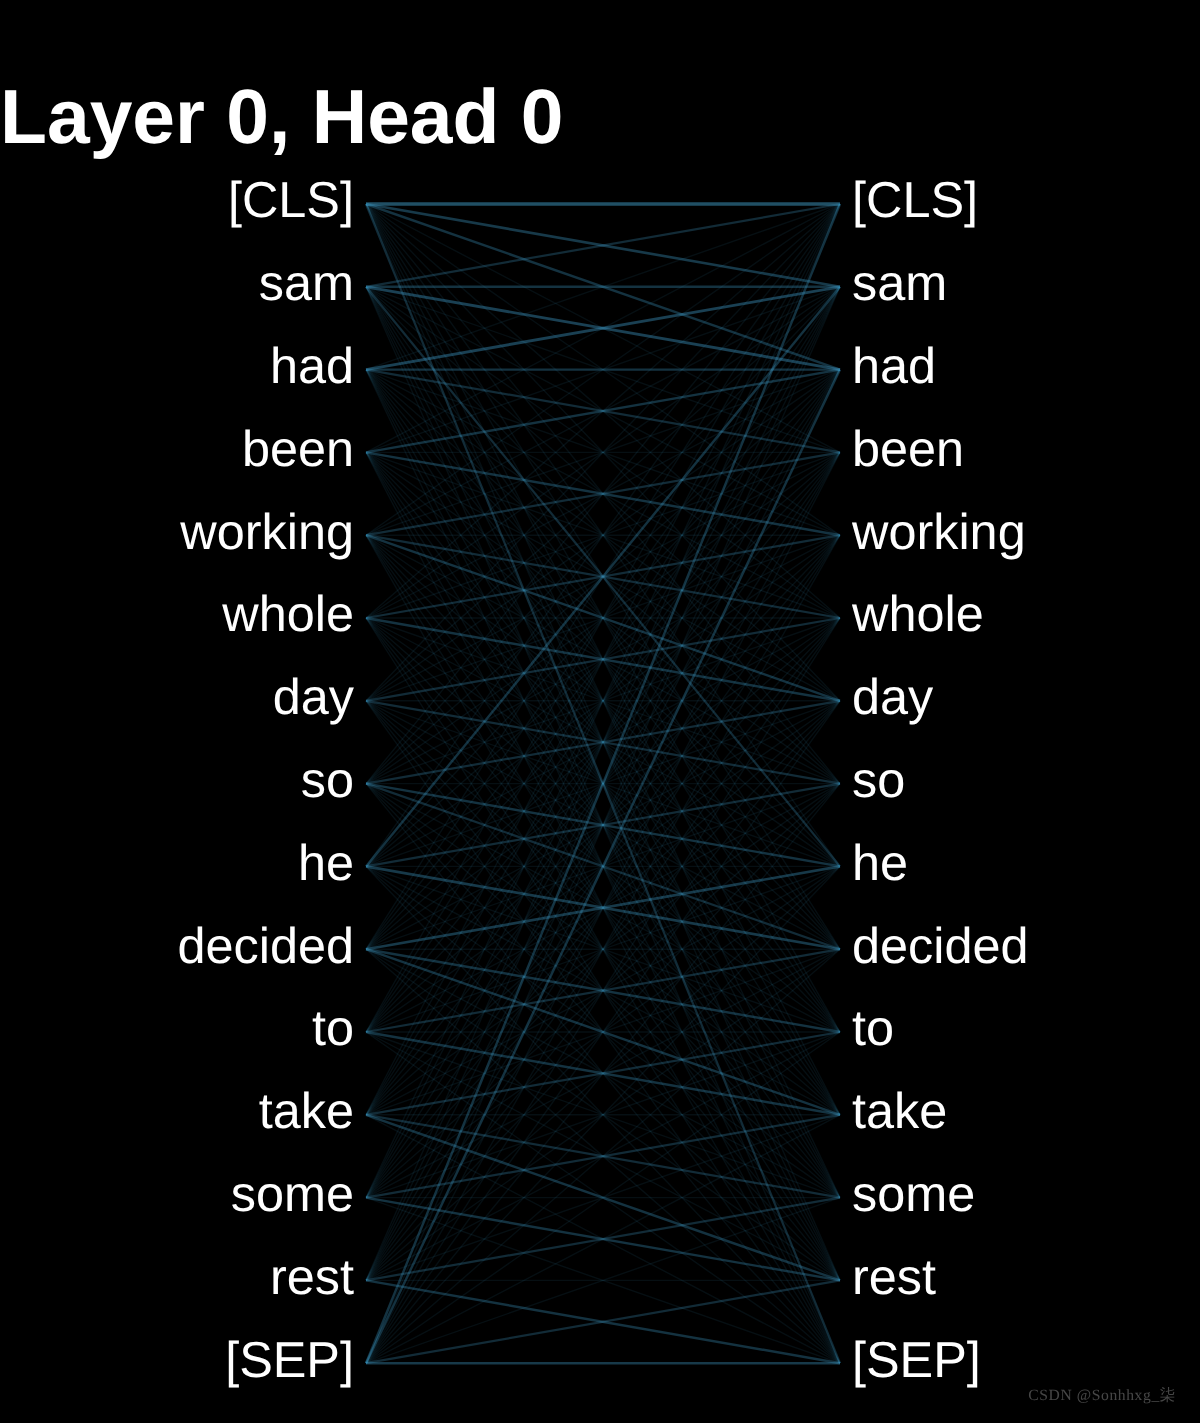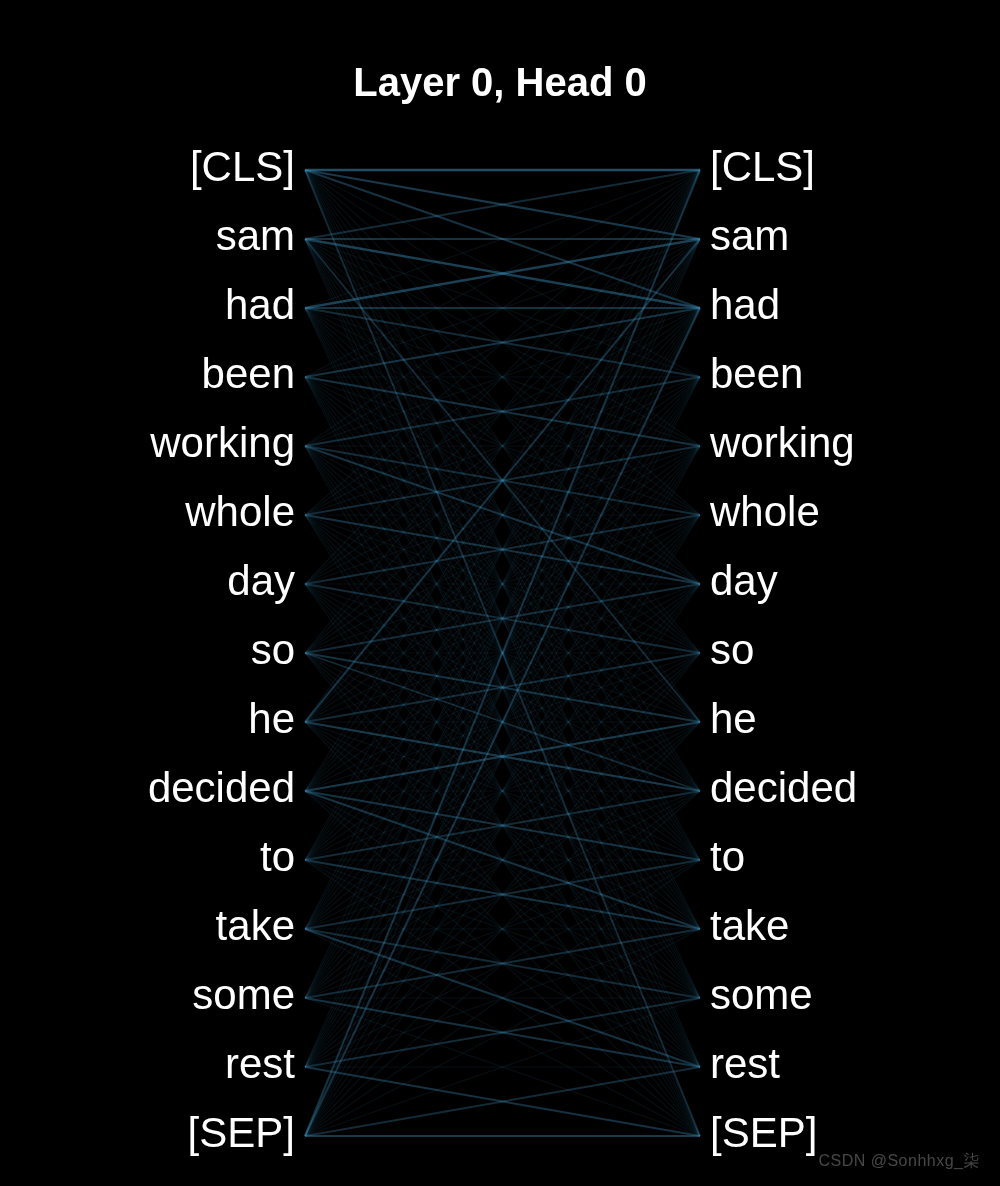--- a/index.html
+++ b/index.html
@@ -11,22 +11,21 @@
     color: #fff;
     font-family: Arial, Helvetica, sans-serif;
     overflow: hidden;
     position: relative;
   }
   .title {
     position: absolute;
     top: 60px;
     left: 0;
     width: 100%;
-    text-align: center;
-    font-size: 40px;
+    font-size: 64px;
     font-weight: bold;
     color: #fff;
   }
   svg.viz {
     position: absolute;
     top: 0;
     left: 0;
   }
   .token {
     font-size: 42px;
@@ -36,23 +35,23 @@
   .token.left { text-anchor: end; }
   .token.right { text-anchor: start; }
   .attn-line {
     stroke: #3a8fb7;
     fill: none;
   }
   .watermark {
     position: absolute;
     bottom: 14px;
     right: 20px;
-    font-size: 16px;
+    font-size: 13px;
     color: rgba(200,200,200,0.35);
-    font-family: Liberation Sans, sans-serif;
+    font-family: Liberation Serif, serif;
     letter-spacing: 0.5px;
     margin-left: 40px;
   }
 </style>
 </head>
 <body>
 
 <div class="title">Layer 0, Head 0</div>
 
 <svg class="viz" width="1000" height="1186">

